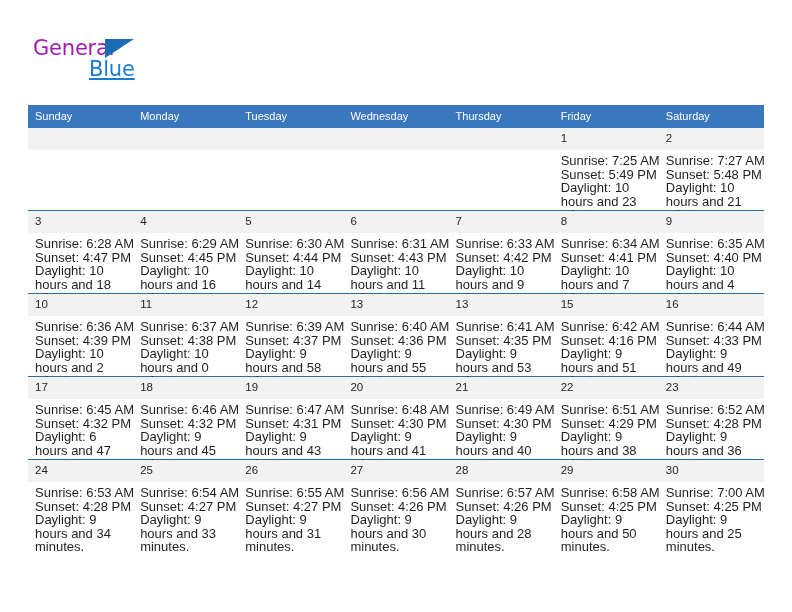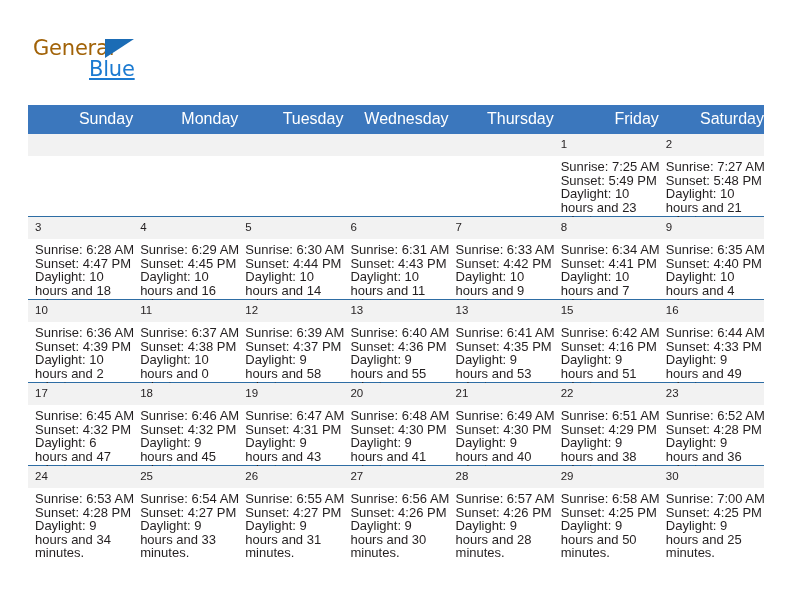--- a/index.html
+++ b/index.html
@@ -35,21 +35,21 @@
     top: 36px;
     width: 200px;
     height: 46px;
   }
   .brand-general {
     position: absolute;
     left: 0;
     top: 0;
     font-size: 21px;
     letter-spacing: -0.2px;
-    color: #a16207;
+    color: #a21caf;
     font-family: "DejaVu Sans", sans-serif;
     font-weight: 400;
   }
   .brand-triangle {
     position: absolute;
     left: 72px;
     top: 3px;
     width: 0;
     height: 0;
     border-left: 29px solid #1b6cb5;
@@ -93,23 +93,23 @@
     position: absolute;
     left: 28px;
     top: 105px;
     width: 736px;
     border-collapse: collapse;
     table-layout: fixed;
   }
   .calendar th {
     background: #3b77bd;
     color: #ffffff;
-    font-size: 16px;
+    font-size: 11px;
     font-weight: normal;
-    text-align: right;
+    text-align: left;
     padding: 5px 0 6px 7px;
     height: 11px;
     border: none;
   }
   .calendar td {
     width: 105.1px;
     height: 82px;
     vertical-align: top;
     padding: 0;
     border: none;

